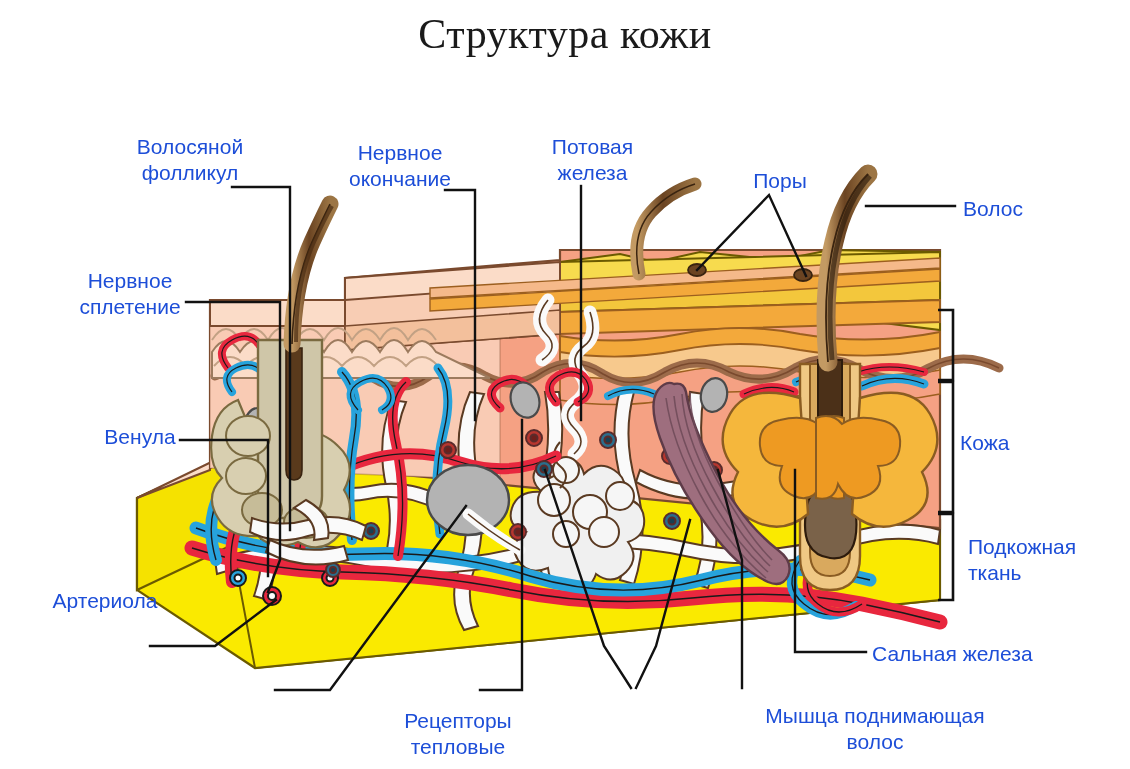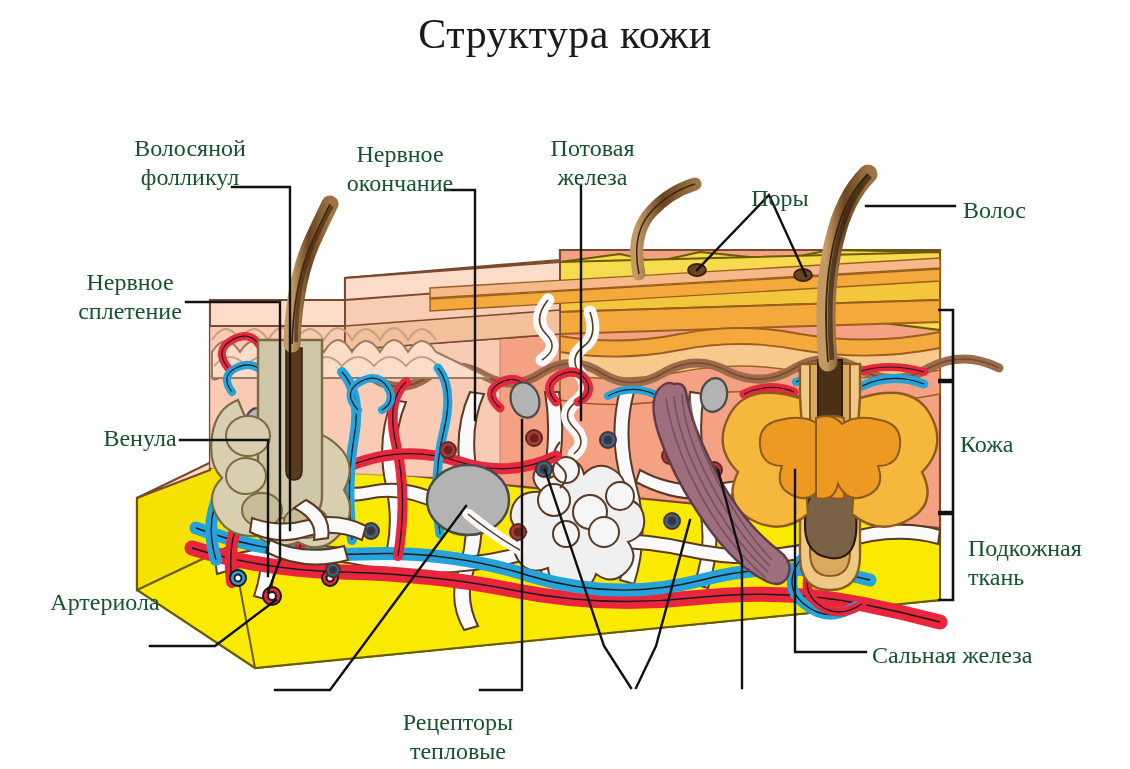--- a/index.html
+++ b/index.html
@@ -4,22 +4,22 @@
 <style>
   html,body{margin:0;padding:0;background:#ffffff;}
   body{width:1130px;height:769px;overflow:hidden;font-family:"Liberation Sans",sans-serif;}
   #stage{position:relative;width:1130px;height:769px;background:#fff;}
   #title{
     position:absolute; left:0; top:10px; width:1130px; text-align:center;
     font-family:"Liberation Serif",serif; font-size:42px; color:#1a1a1a; letter-spacing:.5px;
   }
   svg#art{position:absolute;left:0;top:0;width:1130px;height:769px;}
   .lbl{
-    position:absolute; font-family:Liberation Serif, serif;
-    font-size:24px; color:#14532d; line-height:1.22; white-space:pre-line;
+    position:absolute; font-family:Liberation Sans, sans-serif;
+    font-size:21px; color:#1d4ed8; line-height:1.22; white-space:pre-line;
   }
   .lbl.c{text-align:center;}
   .lbl.l{text-align:left;}
 </style>
 </head>
 <body>
 
 <div id="stage">
 
   <div id="title">Структура кожи</div>
@@ -333,30 +333,32 @@
 
   <div class="lbl c" style="left:30px;top:588px;width:150px;">Артериола</div>
 
 
   <div class="lbl c" style="left:325px;top:140px;width:150px;">Нервное
 окончание</div>
 
   <div class="lbl c" style="left:530px;top:134px;width:125px;">Потовая
 железа</div>
 
-  <div class="lbl c" style="left:740px;top:184px;width:80px;">Поры</div>
+  <div class="lbl c" style="left:740px;top:168px;width:80px;">Поры</div>
 
   <div class="lbl l" style="left:963px;top:196px;width:110px;">Волос</div>
 
 
   <div class="lbl l" style="left:960px;top:430px;width:110px;">Кожа</div>
 
   <div class="lbl l" style="left:872px;top:641px;width:210px;">Сальная железа</div>
 
   <div class="lbl l" style="left:968px;top:534px;width:150px;">Подкожная
 ткань</div>
 
+  <div class="lbl c" style="left:750px;top:703px;width:250px;">Мышца поднимающая
+волос</div>
 
 
   <div class="lbl c" style="left:383px;top:708px;width:150px;">Рецепторы
 тепловые</div>
 
 </div>
 
 </body></html>

